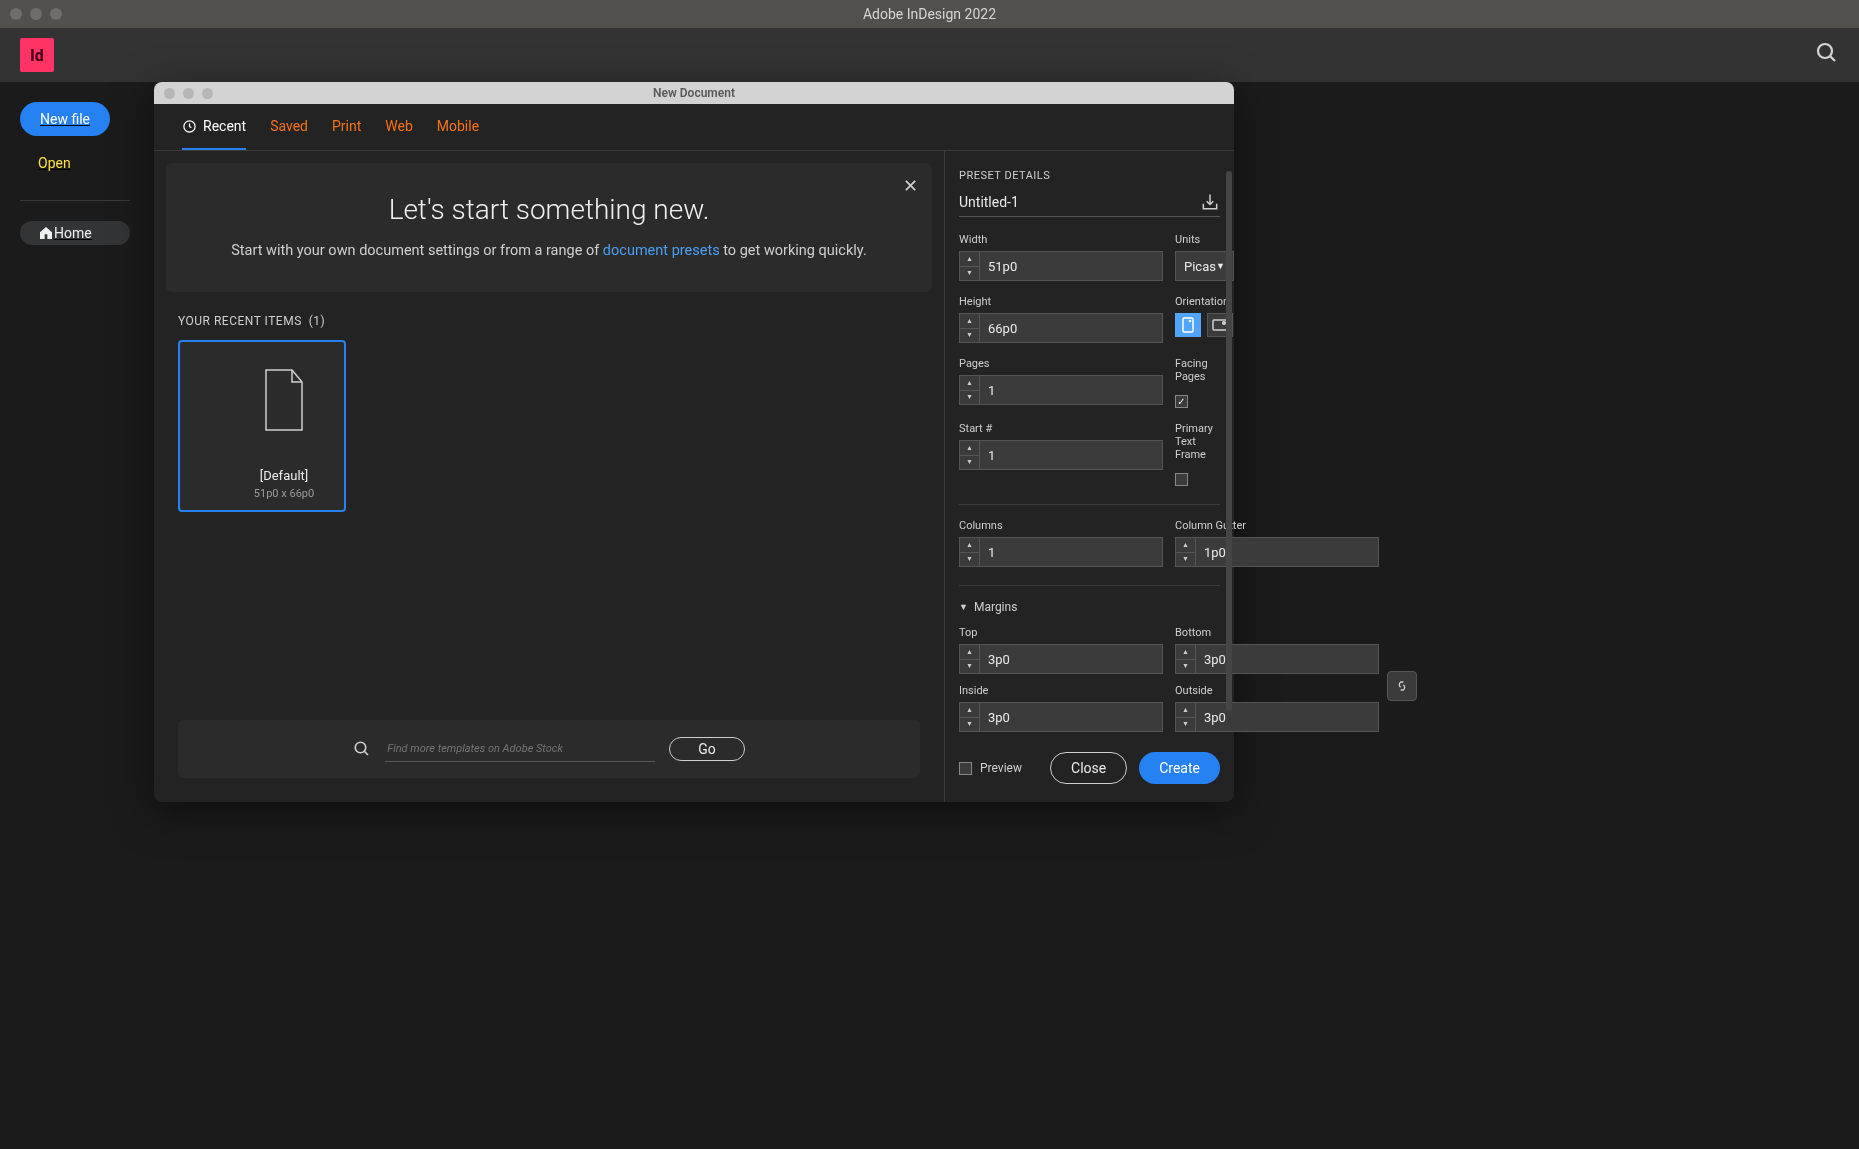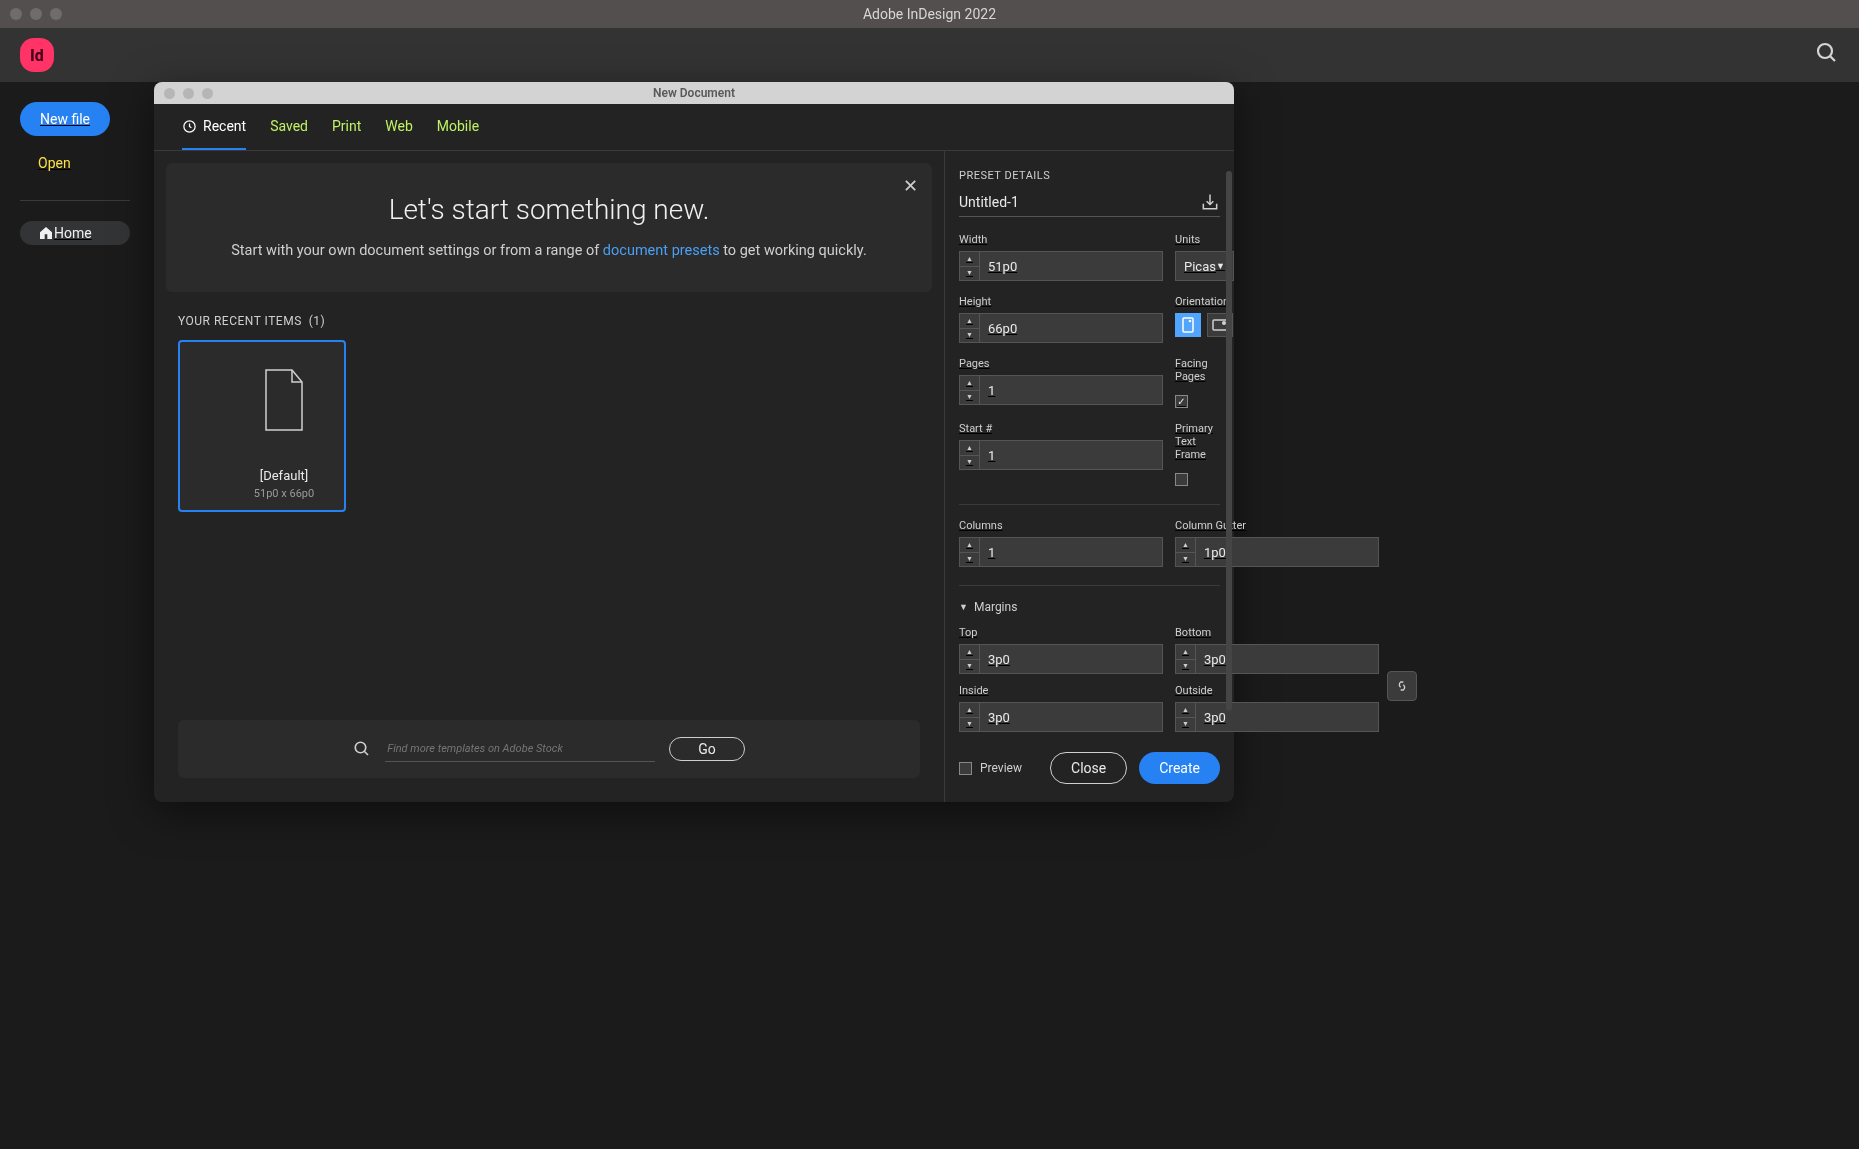--- a/index.html
+++ b/index.html
@@ -6,21 +6,21 @@
 body { background: #1b1b1b; width: 1859px; height: 1149px; overflow: hidden; display: flex; flex-direction: column; }
 
 
 .titlebar { background: #534f4f; height: 28px; display: flex; align-items: center; position: relative; }
 .traffic-lights { display: flex; gap: 8px; margin-left: 10px; }
 .traffic-lights span { width: 12px; height: 12px; border-radius: 50%; background: #6f6c6c; }
 .titlebar-title { position: absolute; left: 50%; transform: translateX(-50%); color: #d8d5d5; font-size: 14px; }
 
 
 .app-row { background: #333333; height: 54px; display: flex; align-items: center; padding: 0 20px; justify-content: space-between; }
-.app-logo { width: 34px; height: 34px; background: #ff3366; border-radius: 14px; display: flex; align-items: center; justify-content: center; color: #47021a; font-weight: 800; font-size: 16px; }
+.app-logo { width: 34px; height: 34px; background: #ff3366; border-radius: 2px; display: flex; align-items: center; justify-content: center; color: #47021a; font-weight: 800; font-size: 16px; }
 .search-glass { color: #d5d5d5; }
 
 
 .main { display: flex; flex: 1; background: #1b1b1b; }
 
 
 .sidebar { width: 150px; padding: 20px 20px; display: flex; flex-direction: column; gap: 10px; text-decoration: underline; }
 .btn-primary { background: #2681f2; color: #fff; border: none; border-radius: 20px; padding: 9px 20px; font-size: 14px; cursor: pointer; width: fit-content; }
 .btn-text { background: none; border: none; color: #fde047; font-size: 14px; padding: 9px 18px; cursor: pointer; text-align: left; }
 .divider { border: none; border-top: 1px solid #3a3a3a; margin: 10px 0; }
@@ -31,21 +31,21 @@
 .recent-panel { position: absolute; left: 80px; top: 55px; width: 1260px; height: 580px; background: #1b1b1b; }
 
 
 .dialog { position: absolute; left: 4px; top: 0; width: 1080px; height: 720px; background: #232323; border-radius: 8px; display: flex; flex-direction: column; box-shadow: 0 10px 40px rgba(0,0,0,0.5); }
 .dialog-titlebar { background: #d3d3d3; height: 22px; border-radius: 8px 8px 0 0; display: flex; align-items: center; position: relative; }
 .dialog-traffic { display: flex; gap: 8px; margin-left: 10px; }
 .dialog-traffic span { width: 11px; height: 11px; border-radius: 50%; background: #b6b6b6; }
 .dialog-title { position: absolute; left: 50%; transform: translateX(-50%); color: #595959; font-size: 12px; font-weight: 600; }
 
 .dialog-tabs { display: flex; padding: 0 28px; gap: 24px; border-bottom: 1px solid #3a3a3a; }
-.tab { color: #bef264; font-size: 14px; padding: 14px 0; cursor: pointer; display: flex; align-items: center; gap: 6px; border-bottom: 2px solid transparent; }
+.tab { color: #f97316; font-size: 14px; padding: 14px 0; cursor: pointer; display: flex; align-items: center; gap: 6px; border-bottom: 2px solid transparent; }
 .tab.active { color: #fff; border-bottom-color: #2681f2; }
 
 .dialog-body { flex: 1; display: flex; }
 .dialog-left { flex: 1; padding: 12px; display: flex; flex-direction: column; overflow: hidden; }
 .dialog-right { width: 290px; border-left: 1px solid #3a3a3a; padding: 18px 14px; display: flex; flex-direction: column; position: relative; }
 
 .welcome-card { background: #2b2b2b; border-radius: 6px; padding: 30px 40px; position: relative; margin-bottom: 22px; }
 .welcome-close { position: absolute; top: 12px; right: 14px; color: #ccc; cursor: pointer; font-size: 18px; }
 .welcome-title { color: #f0f0f0; font-size: 28px; font-weight: 300; text-align: center; margin-bottom: 14px; }
 .welcome-text { color: #cfcfcf; font-size: 14.5px; text-align: center; line-height: 1.5; }
@@ -62,21 +62,21 @@
 .stock-bar { margin: auto 12px 12px 12px; background: #2b2b2b; border-radius: 6px; height: 58px; display: flex; align-items: center; justify-content: center; gap: 14px; }
 .stock-input { background: none; border: none; border-bottom: 1px solid #555; color: #999; font-size: 11px; font-style: italic; padding: 6px 2px; width: 270px; outline: none; }
 .go-btn { border: 1.5px solid #cfcfcf; background: none; color: #eaeaea; border-radius: 18px; padding: 3px 28px; font-size: 14px; cursor: pointer; }
 
 
 .panel-title { color: #cfcfcf; font-size: 11px; letter-spacing: 0.5px; margin-bottom: 10px; }
 .preset-name-row { display: flex; align-items: center; border-bottom: 1px solid #555; padding-bottom: 4px; margin-bottom: 16px; }
 .preset-name-input { background: none; border: none; color: #eaeaea; font-size: 14px; flex: 1; outline: none; }
 
 .field-row { display: flex; gap: 12px; margin-bottom: 14px; }
-.field-col { flex: 1; display: flex; flex-direction: column; text-decoration: underline; }
+.field-col { flex: 1; display: flex; flex-direction: column; }
 .field-label { color: #cfcfcf; font-size: 11px; margin-bottom: 5px; }
 
 .num-input { display: flex; height: 30px; }
 .stepper { width: 20px; background: #3b3b3b; border: 1px solid #555; border-right: none; display: flex; flex-direction: column; }
 .stepper span { flex: 1; display: flex; align-items: center; justify-content: center; color: #ccc; font-size: 7px; cursor: pointer; }
 .stepper span:first-child { border-bottom: 1px solid #555; }
 .num-input input { flex: 1; background: #3b3b3b; border: 1px solid #555; color: #eaeaea; font-size: 13px; padding: 0 8px; outline: none; }
 
 .select-box { height: 30px; background: #3b3b3b; border: 1px solid #555; color: #eaeaea; font-size: 13px; padding: 0 8px; display: flex; align-items: center; justify-content: space-between; cursor: pointer; }
 

